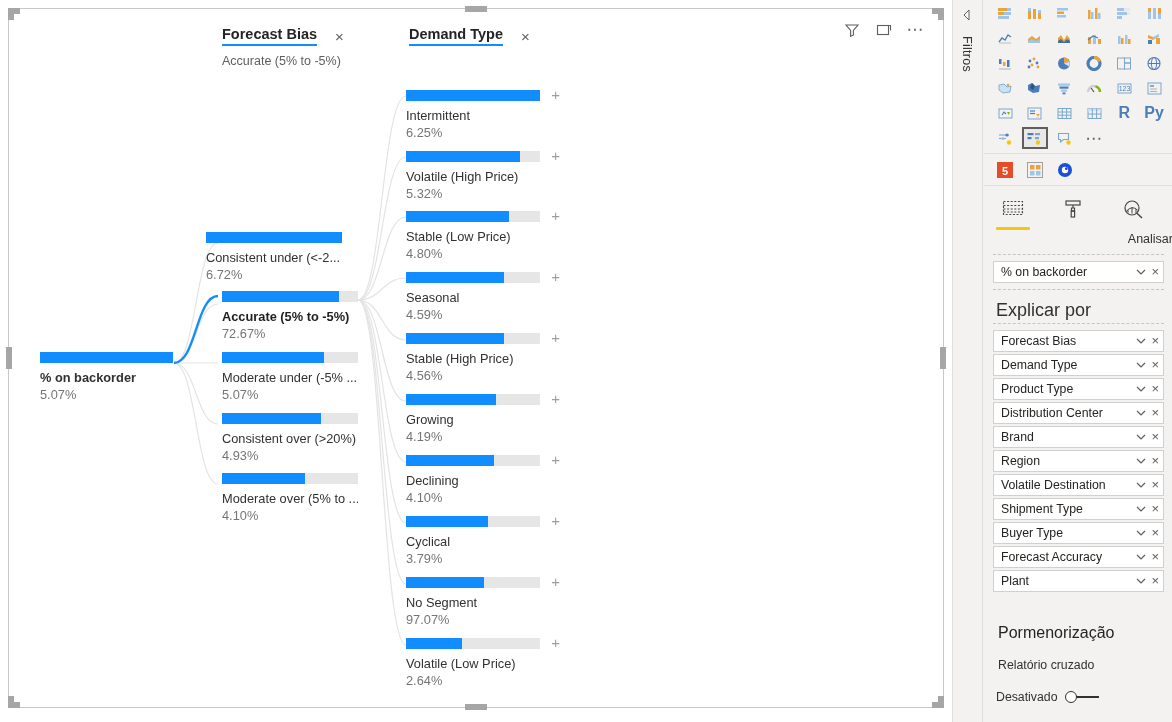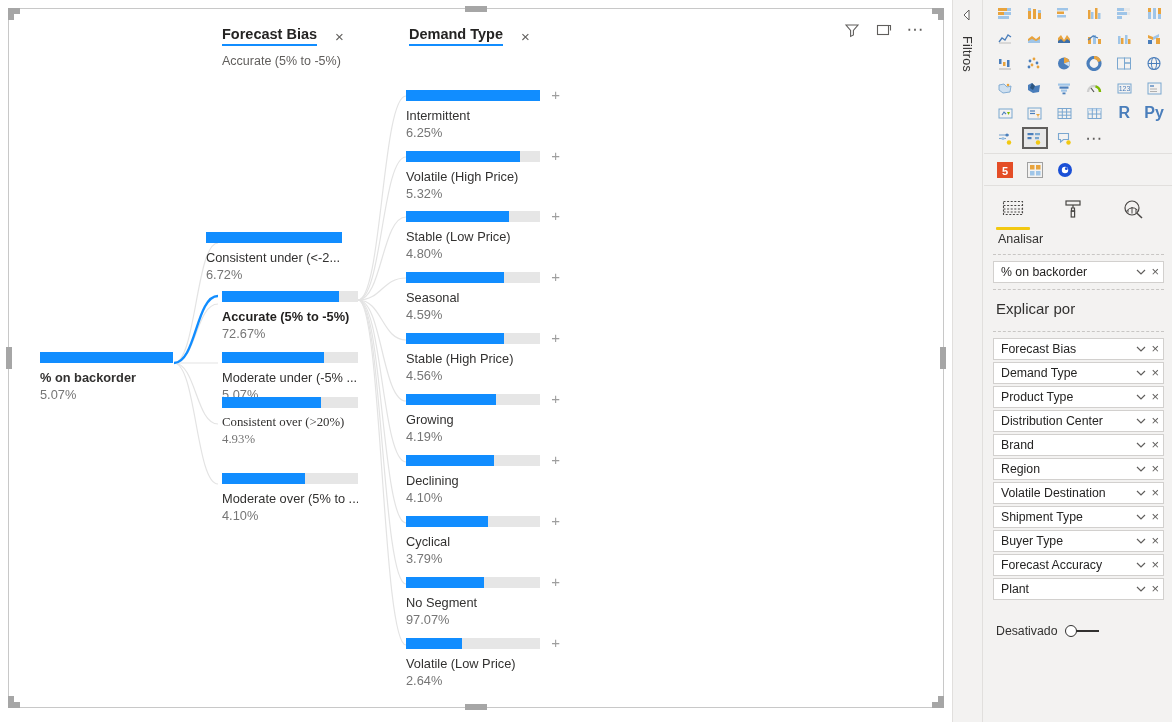--- a/index.html
+++ b/index.html
@@ -180,20 +180,21 @@
     padding: 10px 12px 0 12px;
     display: flex; gap: 26px; align-items: flex-start;
   }
   .ptab { display: flex; flex-direction: column; align-items: center; cursor: pointer; }
   .ptab .ptab-ico { height: 26px; display: flex; align-items: center; }
   .ptab .ul { width: 34px; height: 3px; background: #f2c811; margin-top: 5px; border-radius: 1px; }
   .ptab .ul.off { background: transparent; }
   #pane-tab-label {
     font-size: 12.5px; color: #323130;
     margin: 2px 0 8px 14px;
+    text-align: right;
   }
 
   .field-well {
     margin: 0 9px 0 9px;
     padding: 4px 0;
     border-top: 1px dashed #c8c6c4;
     border-bottom: 1px dashed #c8c6c4;
   }
   .field-well.nob { border-bottom: none; }
   .field-chip {
@@ -206,22 +207,22 @@
     cursor: pointer;
   }
   .field-chip .fc-label {
     flex: 1; font-size: 12.3px; color: #252423;
     white-space: nowrap; overflow: hidden;
   }
   .field-chip .fc-chev { color: #605e5c; margin-right: 4px; display:flex; }
   .field-chip .fc-x { color: #605e5c; font-size: 13px; line-height: 12px; }
 
   #explain-label {
-    font-size: 15px; color: #323130;
-    margin: 10px 0 14px 12px;
+    font-size: 18px; color: #323130;
+    margin: 10px 0 2px 12px;
   }
 
   #drill-section { margin-top: 26px; padding: 0 12px 0 14px; }
   #drill-title { font-size: 16px; color: #252423; }
   #drill-sub { font-size: 12.3px; color: #323130; margin-top: 16px; }
   #toggle-row {
     margin-top: 18px; margin-left: 12px;
     display: flex; align-items: center; gap: 7px;
   }
   #toggle-label { font-size: 12.3px; color: #323130; }
@@ -339,21 +340,21 @@
     </div>
 
     <div class="node" style="left:222px; top:352px; width:136px;">
       <div class="bar-track">
         <div class="bar-fill" style="width:75%"></div>
       </div>
       <div class="n-label">Moderate under (-5% ...</div>
       <div class="n-value">5.07%</div>
     </div>
 
-    <div class="node" style="left:222px; top:397px; width:136px;font-family:Liberation Serif, serif;">
+    <div class="node" style="left:222px; top:413px; width:136px;">
       <div class="bar-track">
         <div class="bar-fill" style="width:73%"></div>
       </div>
       <div class="n-label">Consistent over (&gt;20%)</div>
       <div class="n-value">4.93%</div>
     </div>
 
     <div class="node" style="left:222px; top:473px; width:136px;">
       <div class="bar-track">
         <div class="bar-fill" style="width:61%"></div>
@@ -889,20 +890,24 @@
         <span class="fc-label">Plant</span>
         <span class="fc-chev">
             <svg width="12" height="12" viewBox="0 0 12 12">
               <path d="M2 4 L6 8 L10 4" fill="none" stroke="#605e5c" stroke-width="1.2"></path>
             </svg>
           </span>
         <span class="fc-x">×</span>
       </div>
     </div>
 
+    <div id="drill-section">
+      <div id="drill-title">Pormenorização</div>
+      <div id="drill-sub">Relatório cruzado</div>
+    </div>
     <div id="toggle-row">
       <span id="toggle-label">Desativado</span>
       <span class="toggle">
         <span class="track"></span>
         <span class="knob"></span>
       </span>
     </div>
 
   </div>
 </div>

